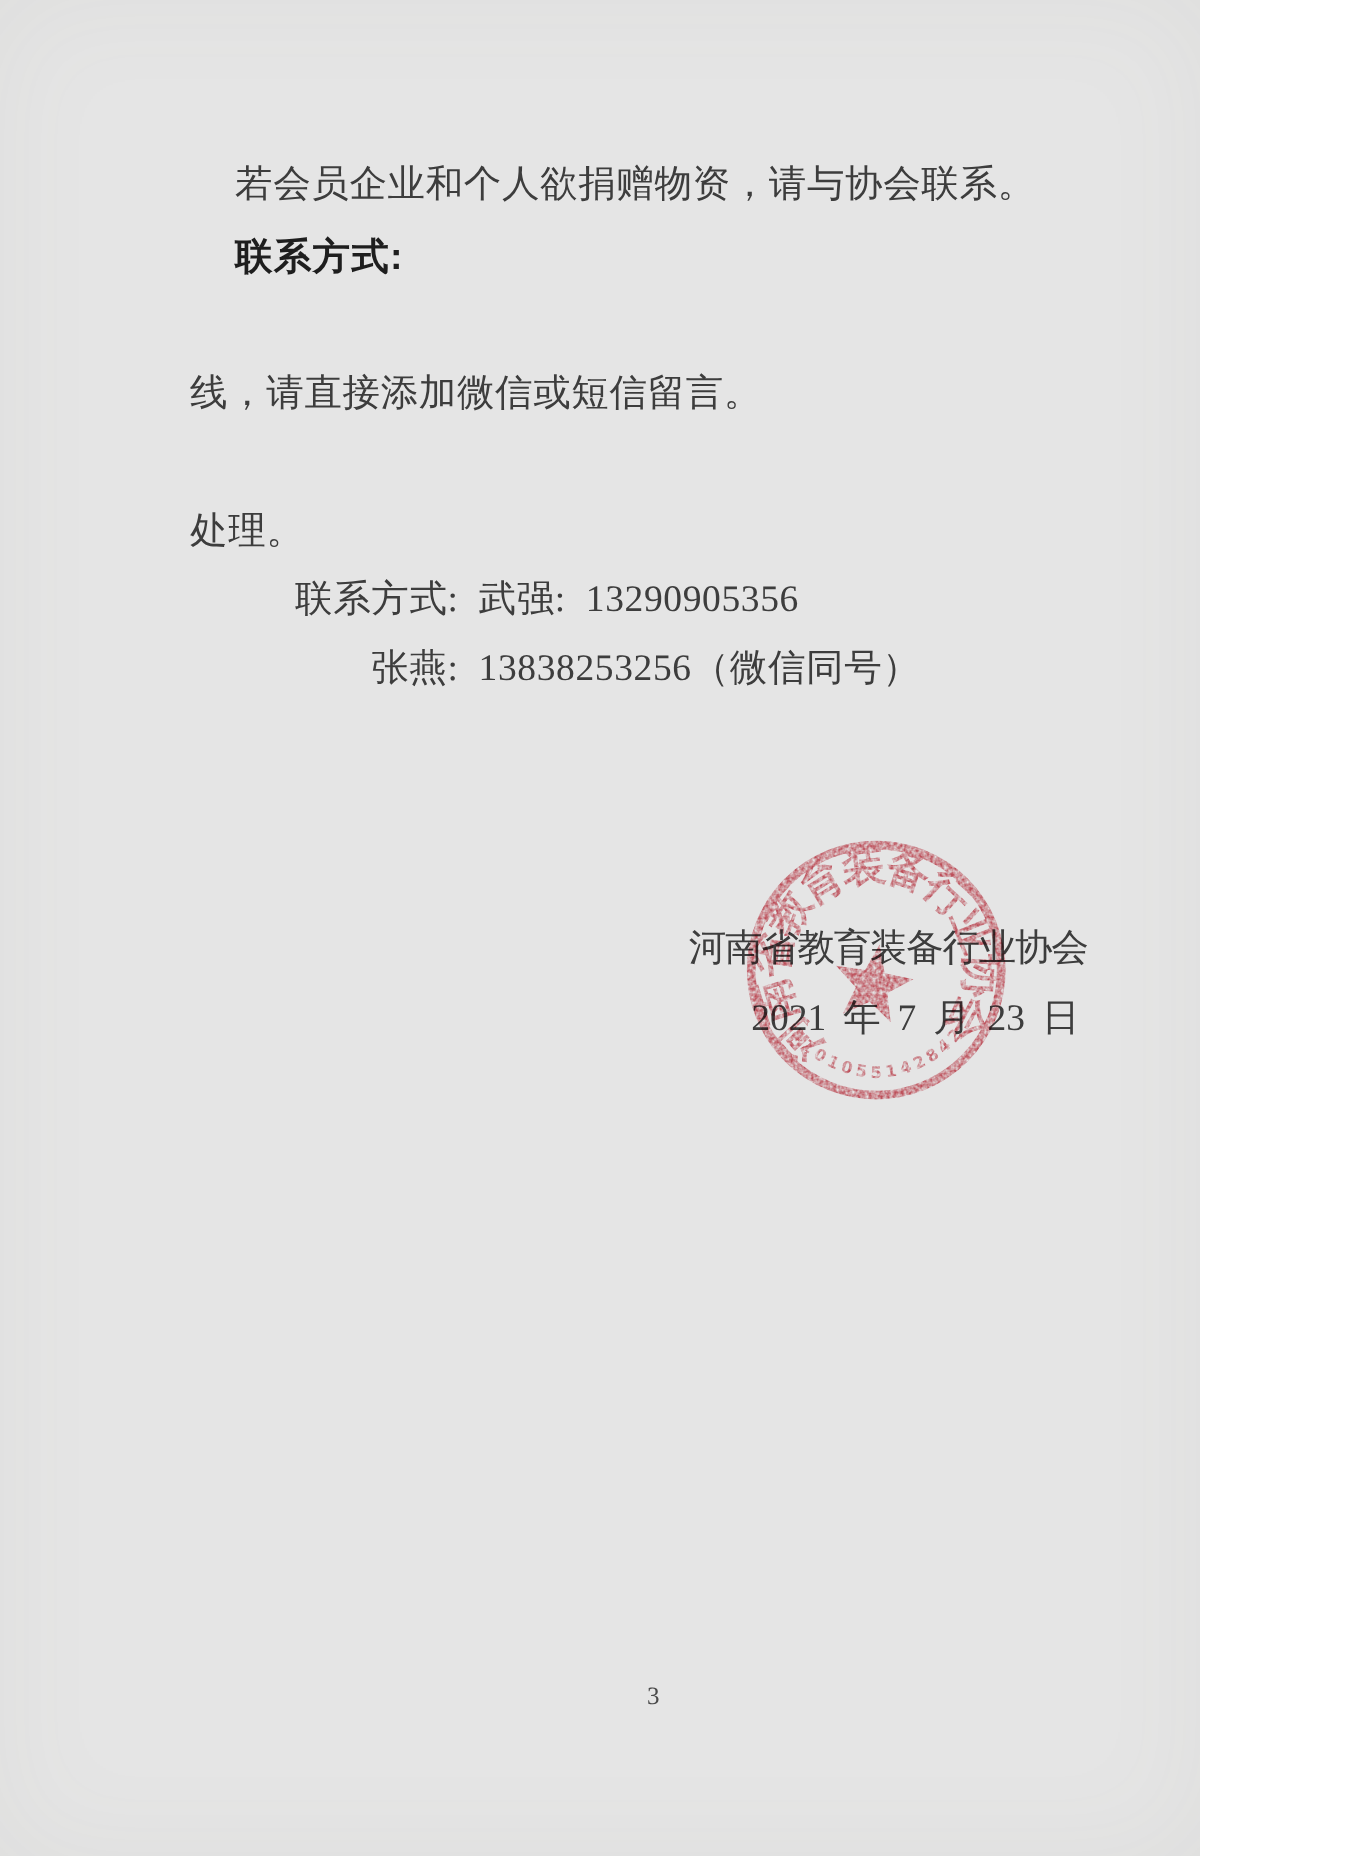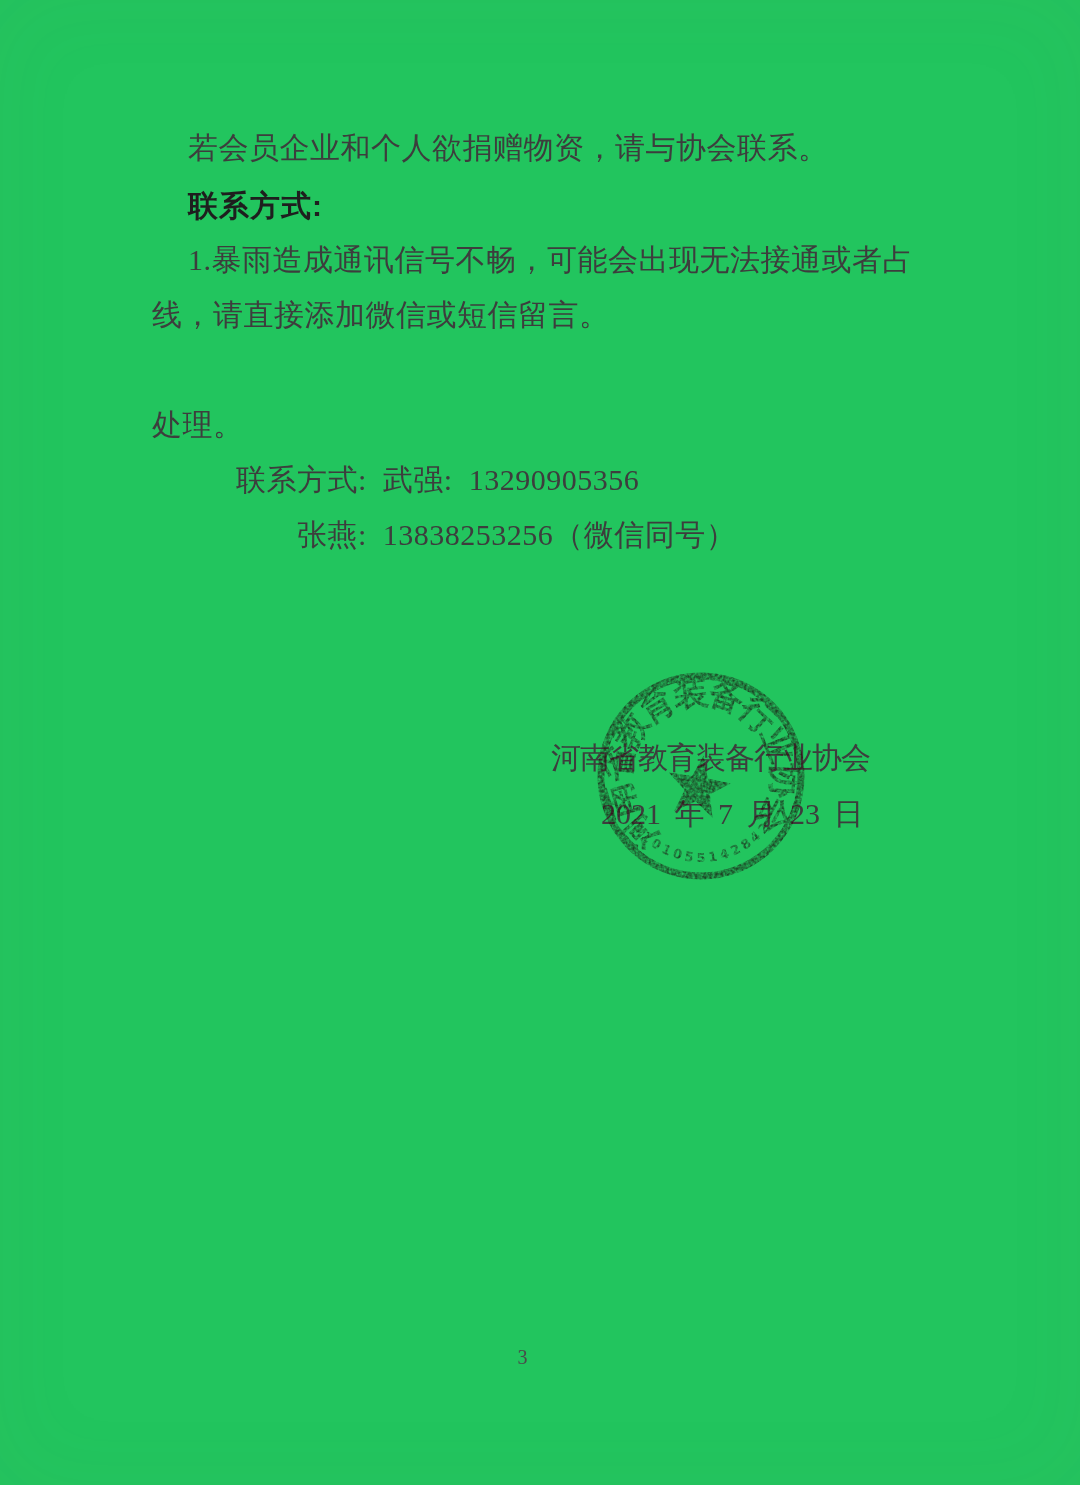--- a/index.html
+++ b/index.html
@@ -2,23 +2,23 @@
 <html><head>
 <meta charset="utf-8">
 <style>
   html, body {
     margin: 0;
     padding: 0;
     background: #ffffff;
   }
   .page {
     position: relative;
-    width: 1080px;
+    width: 960px;
     height: 1485px;
-    background: #22c55e;
+    background: #e5e5e5;
     box-shadow: inset 0 0 90px rgba(120,115,105,0.05);
     overflow: hidden;
     font-family: "Liberation Serif", "DejaVu Serif", serif;
   }
   .text-line {
     position: absolute;
     font-size: 30px;
     line-height: 1.15;
     color: #3d3d3d;
     letter-spacing: 0.5px;
@@ -59,21 +59,20 @@
 </style>
 </head>
 <body>
 
 <div class="page">
 
   <div class="text-line" style="left:188px; top:131px;">若会员企业和个人欲捐赠物资，请与协会联系。</div>
 
   <div class="text-line heading" style="left:188px; top:189px;">联系方式:</div>
 
-  <div class="text-line" style="left:188px; top:243px;">1.暴雨造成通讯信号不畅，可能会出现无法接通或者占</div>
 
   <div class="text-line" style="left:152px; top:298px;">线，请直接添加微信或短信留言。</div>
 
 
   <div class="text-line" style="left:152px; top:408px;">处理。</div>
 
   <div class="text-line" style="left:193px; top:463px;margin-left:43px;">联系方式:  武强:  13290905356</div>
 
   <div class="text-line" style="left:297px; top:518px;">张燕:  13838253256（微信同号）</div>
 

